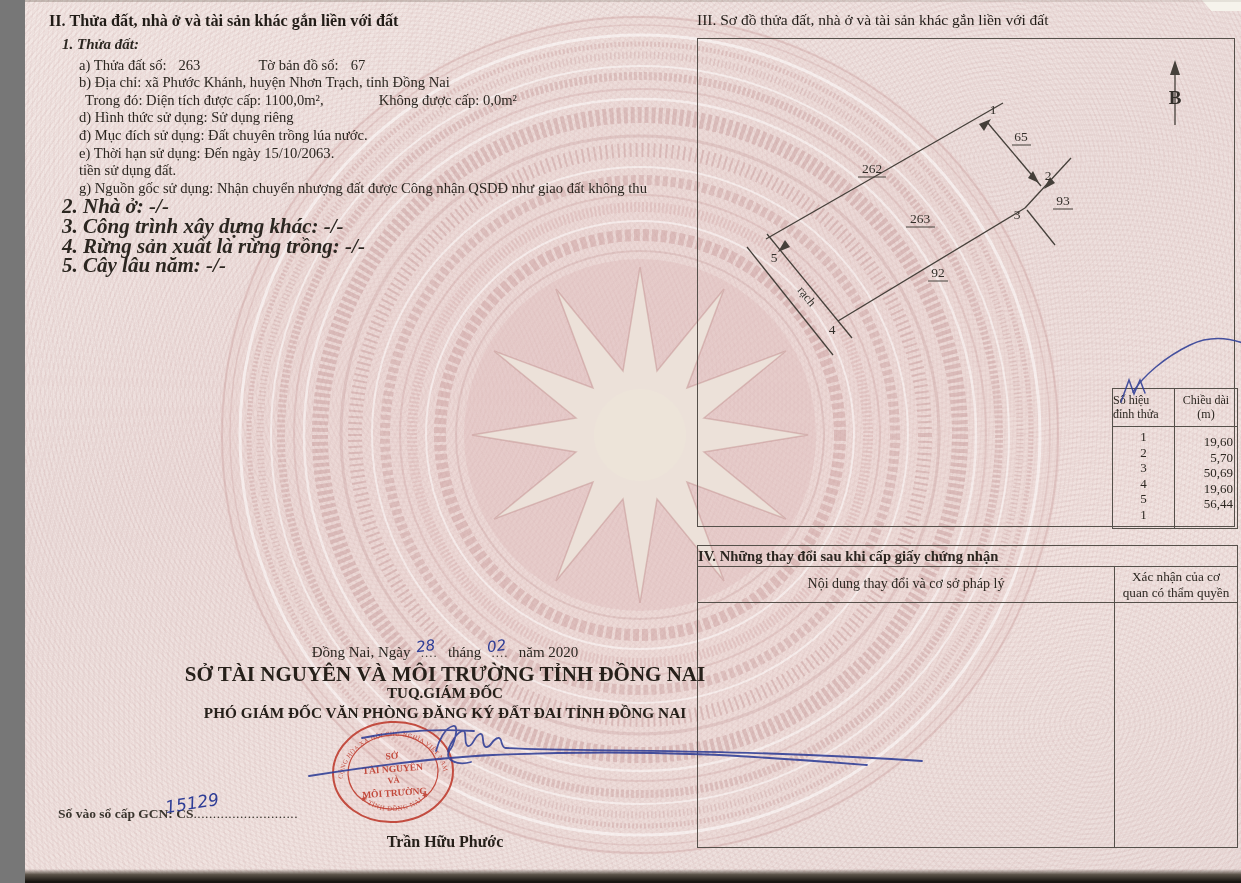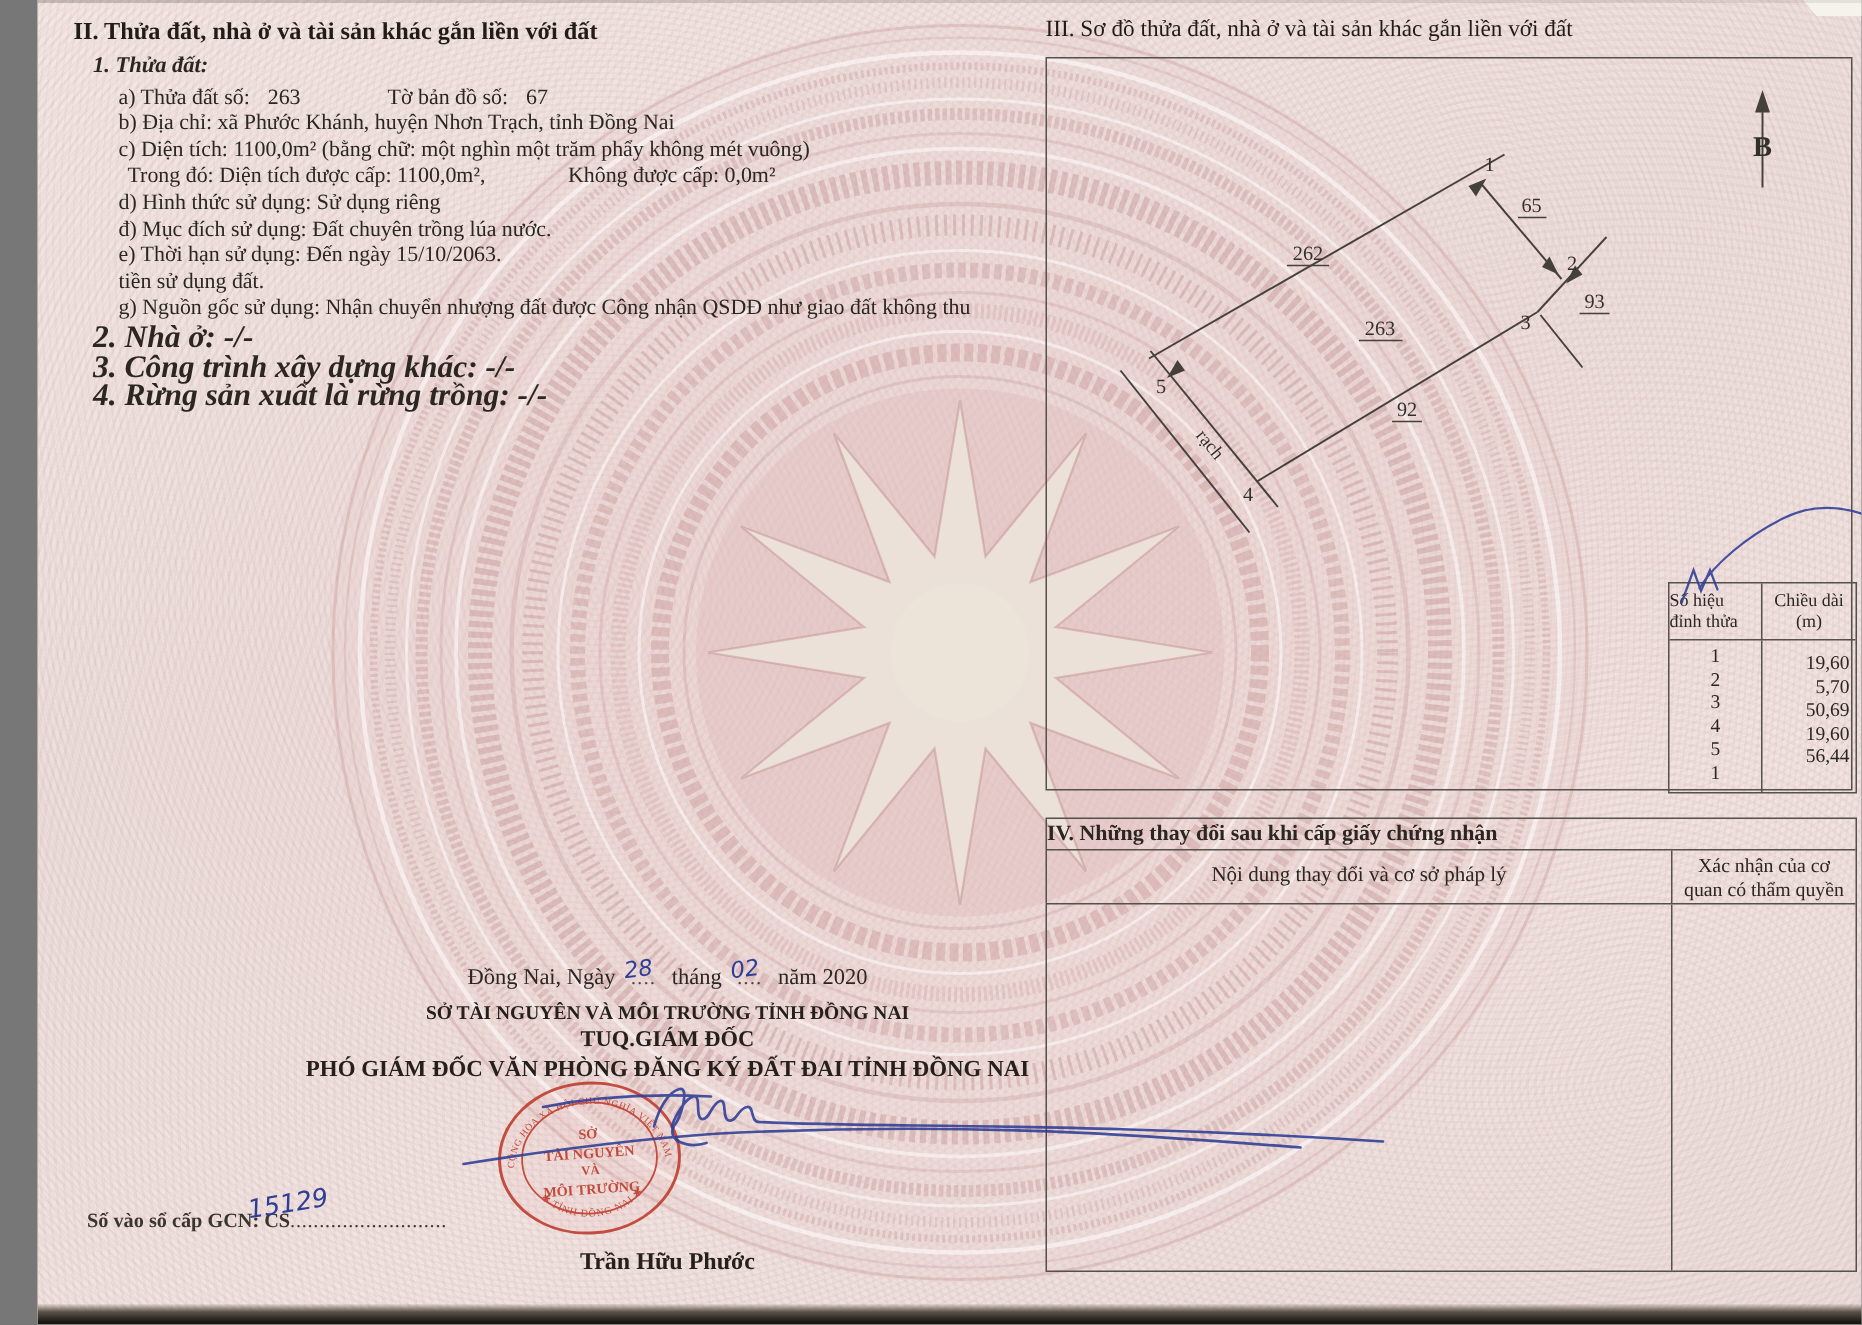--- a/index.html
+++ b/index.html
@@ -55,21 +55,21 @@
   .sec4 .t{height:21px;border-bottom:1.2px solid #55504a;text-align:left;font-weight:bold;font-size:14.6px;line-height:21px;box-sizing:border-box;}
   .sec4 .hdr{display:flex;height:36px;border-bottom:1.2px solid #55504a;box-sizing:border-box;}
   .sec4 .hdr .c1{flex:1;text-align:center;font-size:14px;line-height:34px;}
   .sec4 .hdr .c2{width:123px;border-left:1.2px solid #55504a;box-sizing:border-box;text-align:center;font-size:13.2px;line-height:16px;padding-top:2px;}
   .sec4 .body{flex:1;display:flex;}
   .sec4 .body .c1{flex:1;}
   .sec4 .body .c2{width:123px;border-left:1.2px solid #55504a;box-sizing:border-box;}
   
   .sigblock{position:absolute;left:120px;top:644px;width:600px;text-align:center;}
   .sigblock .date{font-size:15px;margin-bottom:4px;}
-  .sigblock .org1{font-weight:bold;font-size:13px;line-height:19px;color:#26201a;}
+  .sigblock .org1{font-weight:bold;font-size:21px;line-height:19px;color:#26201a;}
   .sigblock .org2{font-weight:bold;font-size:15px;line-height:19px;color:#26201a;}
   .sigblock .org3{font-weight:bold;font-size:15.3px;line-height:19px;color:#26201a;}
   .hand-slot{position:relative;display:inline-block;min-width:30px;}
   .hand-slot .dots{color:#4a443c;letter-spacing:1px;font-size:13px;}
   .hand{position:absolute;left:2px;top:-7px;color:#2e3d96;font-family:"DejaVu Sans",sans-serif;font-size:15px;font-style:italic;transform:rotate(-7deg);}
   .sig-name{position:absolute;left:120px;top:833px;width:600px;text-align:center;font-weight:bold;font-size:16px;color:#26201a;}
   .stamp{position:absolute;left:302px;top:718px;transform:rotate(-4deg);opacity:.92;}
   .ink{position:absolute;left:0;top:0;pointer-events:none;}
   
   .gcn{position:absolute;left:33px;top:806px;font-size:13.5px;font-weight:bold;color:#3a352e;}
@@ -112,33 +112,33 @@
   </svg>
 
   <div class="sec2">
     <div class="h">II. Thửa đất, nhà ở và tài sản khác gắn liền với đất</div>
     <div class="title1">1. Thửa đất:</div>
     <div class="sub">
       <div>
         <span>a) Thửa đất số:</span><span class="val">263</span><span class="gapA">Tờ bản đồ số:</span><span class="val">67</span>
       </div>
       <div>b) Địa chỉ: xã Phước Khánh, huyện Nhơn Trạch, tỉnh Đồng Nai</div>
-      <div>c) Diện tích: 1100,0m² (bằng chữ: một nghìn một trăm  phẩy không mét vuông)</div>
       <div class="indent">
         <span>Trong đó: Diện tích được cấp: 1100,0m²,</span><span class="gapB">Không được cấp: 0,0m²</span>
       </div>
       <div>d) Hình thức sử dụng: Sử dụng riêng</div>
       <div>đ) Mục đích sử dụng: Đất chuyên trồng lúa nước.</div>
       <div>e) Thời hạn sử dụng: Đến ngày 15/10/2063.</div>
       <div>tiền sử dụng đất.</div>
       <div>g) Nguồn gốc sử dụng: Nhận chuyển nhượng đất được Công nhận QSDĐ như giao đất không thu</div>
     </div>
     <div class="item">2. Nhà ở: -/-</div>
     <div class="item">3. Công trình xây dựng khác:  -/-</div>
     <div class="item">4. Rừng sản xuất là rừng trồng: -/-</div>
+    <div class="item">5. Cây lâu năm: -/-</div>
   </div>
 
   <div class="sec3-head">III. Sơ đồ thửa đất, nhà ở và tài sản khác gắn liền với đất</div>
   <div class="map-box">
     <div class="mtable">
       <div class="hrow">
         <div class="hc1">
           <span>Số hiệu</span><br>
           <span>đỉnh thửa</span>
         </div>

